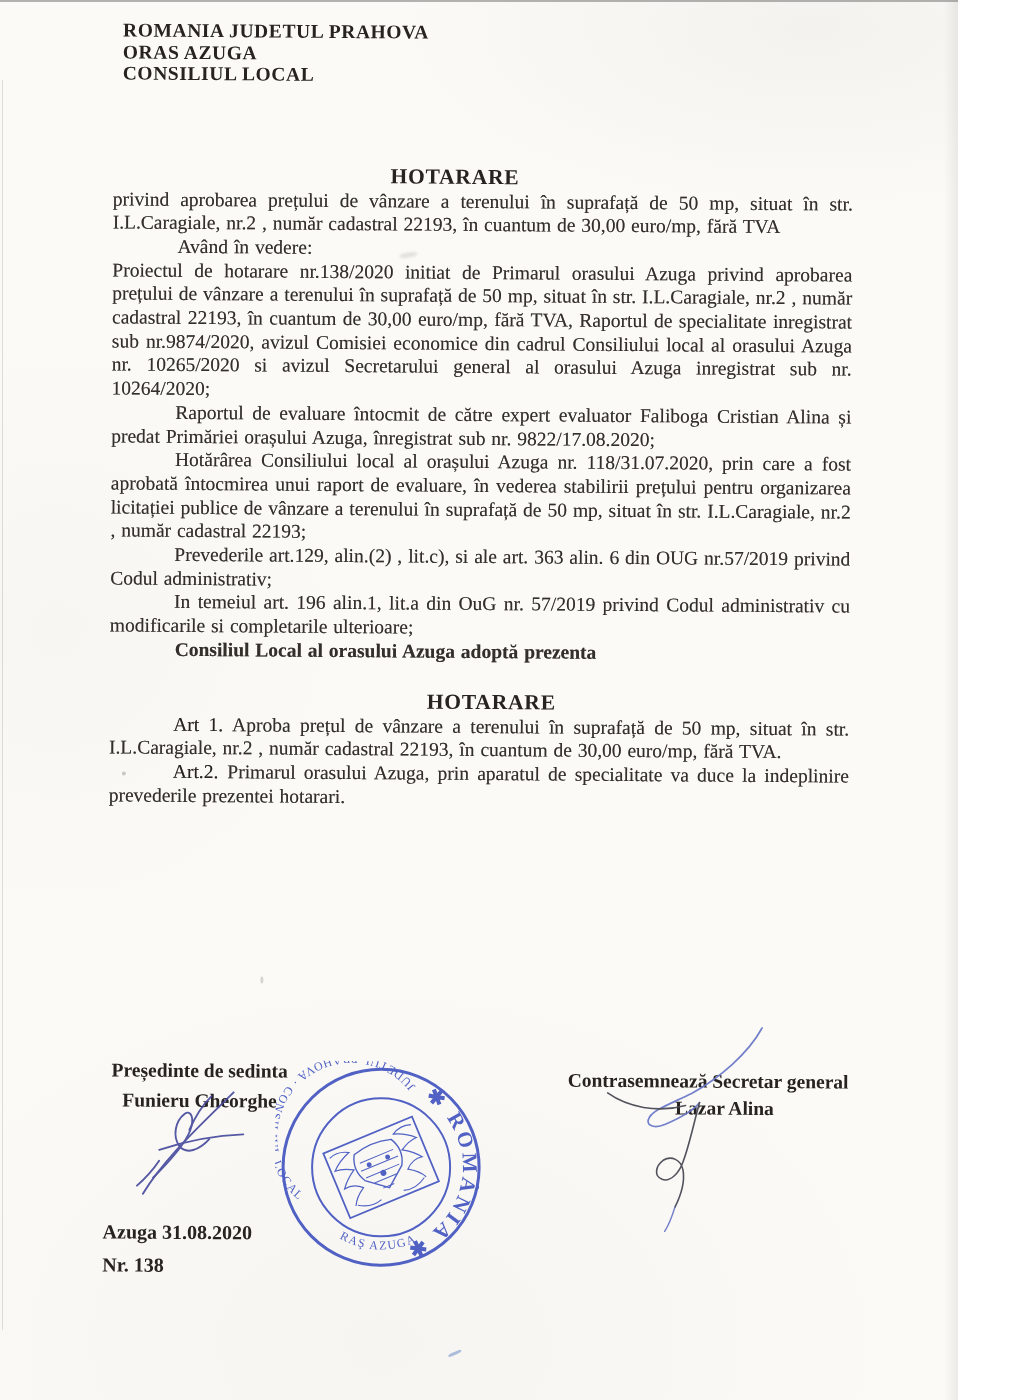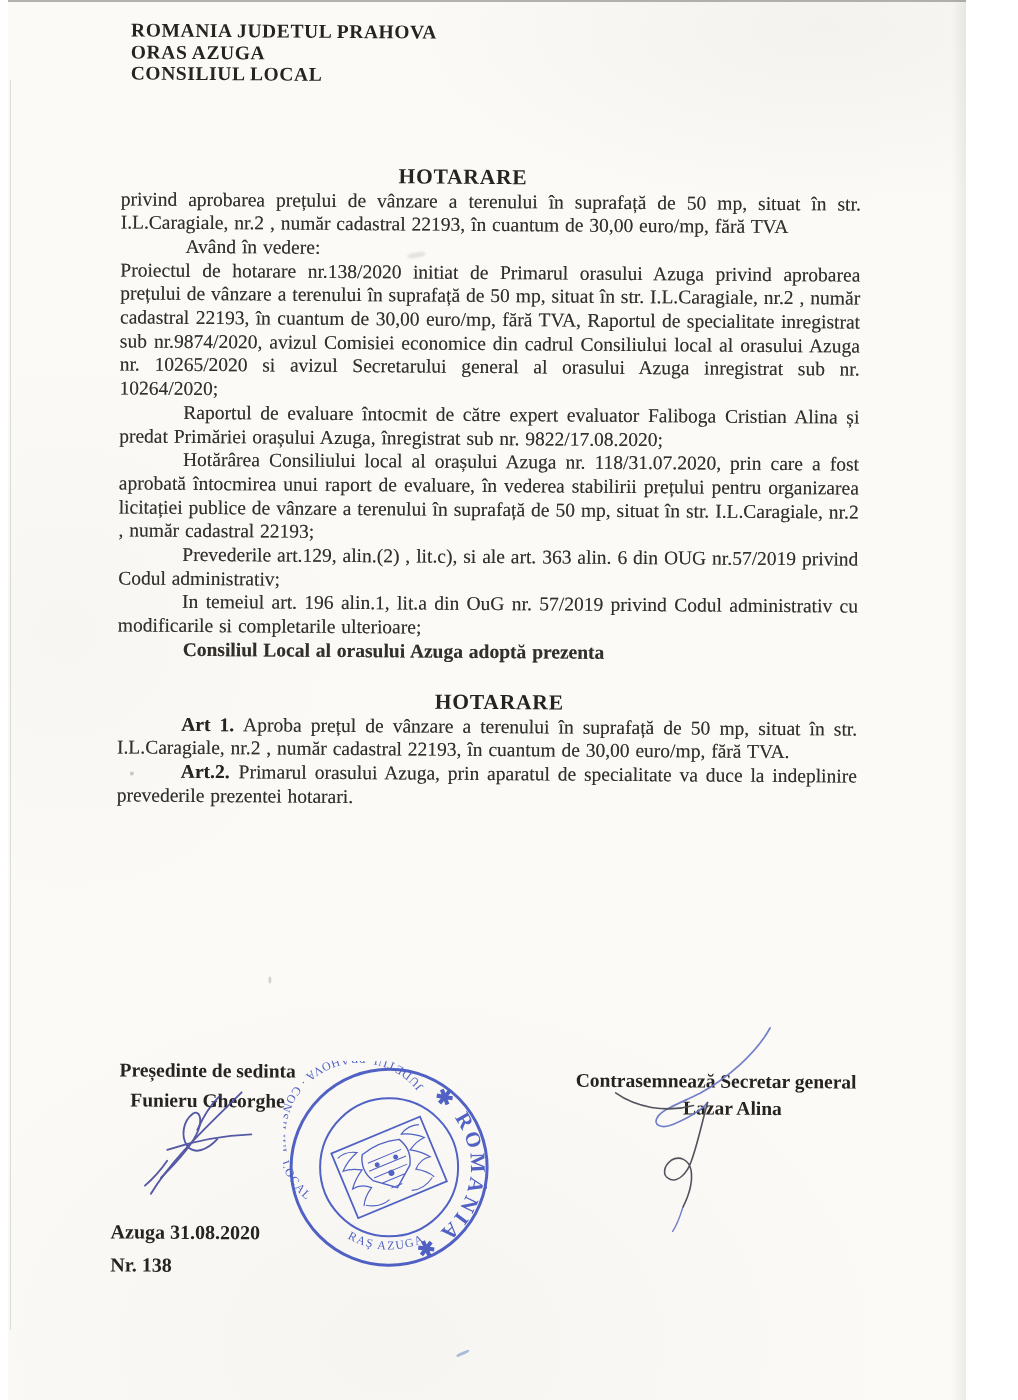--- a/index.html
+++ b/index.html
@@ -17,21 +17,20 @@
     background:#fff;
   }
   .page{
     position:relative;width:958px;height:1400px;overflow:hidden;
     color:var(--ink);
     background:
       radial-gradient(ellipse 600px 260px at 85% 2%, rgba(150,150,145,0.08), transparent 70%),
       radial-gradient(ellipse 700px 500px at 40% 96%, rgba(150,148,142,0.05), transparent 75%),
       radial-gradient(ellipse 420px 420px at 6% 45%, rgba(150,150,145,0.04), transparent 70%),
       var(--paper);
-    margin-left: 8px;
   }
   .edge-top{position:absolute;top:0;left:0;width:100%;height:2px;background:rgba(90,90,88,.45);}
   .edge-right{position:absolute;top:0;right:0;width:14px;height:100%;
     background:linear-gradient(to right, transparent, rgba(120,120,116,.12));}
   .edge-left{position:absolute;top:80px;left:2px;width:1px;height:1250px;background:rgba(130,130,126,.25);}
   .tilt{position:absolute;inset:0;transform:rotate(0.4deg);transform-origin:480px 180px;}
   .content{padding:22px 105px 0 113px;}
 
   .hdr{margin-left:9px;font-weight:bold;font-size:19.5px;line-height:21.5px;
        letter-spacing:.6px;color:var(--ink_bold);}
@@ -42,21 +41,21 @@
   p.body{margin:0;font-size:19.5px;line-height:23.7px;text-align:justify;
        word-spacing:1px;color:var(--ink);
        text-shadow:0 0 .5px rgba(40,38,34,.5);}
   .ind{text-indent:64px;}
   .lead{margin-top:85px;text-indent:65px;text-align:left;}
   .mt12{margin-top:13px;} .mt40{margin-top:40px;}
   .adopt{margin-top:24px;font-weight:bold;text-indent:65px;text-align:left;color:var(--ink_bold);}
   .h2{margin-top:26px;text-align:center;font-weight:bold;font-size:21.5px;
       letter-spacing:.8px;color:var(--ink_bold);transform:translateX(12px);}
   .art{margin-top:21px;}
-  .art .lbl{font-weight:bold;color:var(--ink_bold);margin-right:9px;}
+  .art .lbl{font-weight:normal;color:var(--ink_bold);margin-right:9px;}
 
   .sig-left{position:absolute;left:106px;top:1058px;width:200px;text-align:center;
       font-weight:bold;font-size:19.5px;line-height:30px;color:var(--ink_bold);}
   .sig-right{position:absolute;left:574px;top:1066px;width:310px;
       font-weight:bold;font-size:19.5px;line-height:27px;color:var(--ink_bold);}
   .sig-right .name{width:250px;margin-left:32px;text-align:center;}
   .footer{position:absolute;left:110px;top:1218px;font-weight:bold;font-size:20px;
       line-height:33px;color:var(--ink_bold);}
 
   .stamp{position:absolute;left:282px;top:1062px;width:212px;height:212px;opacity:.92;}

